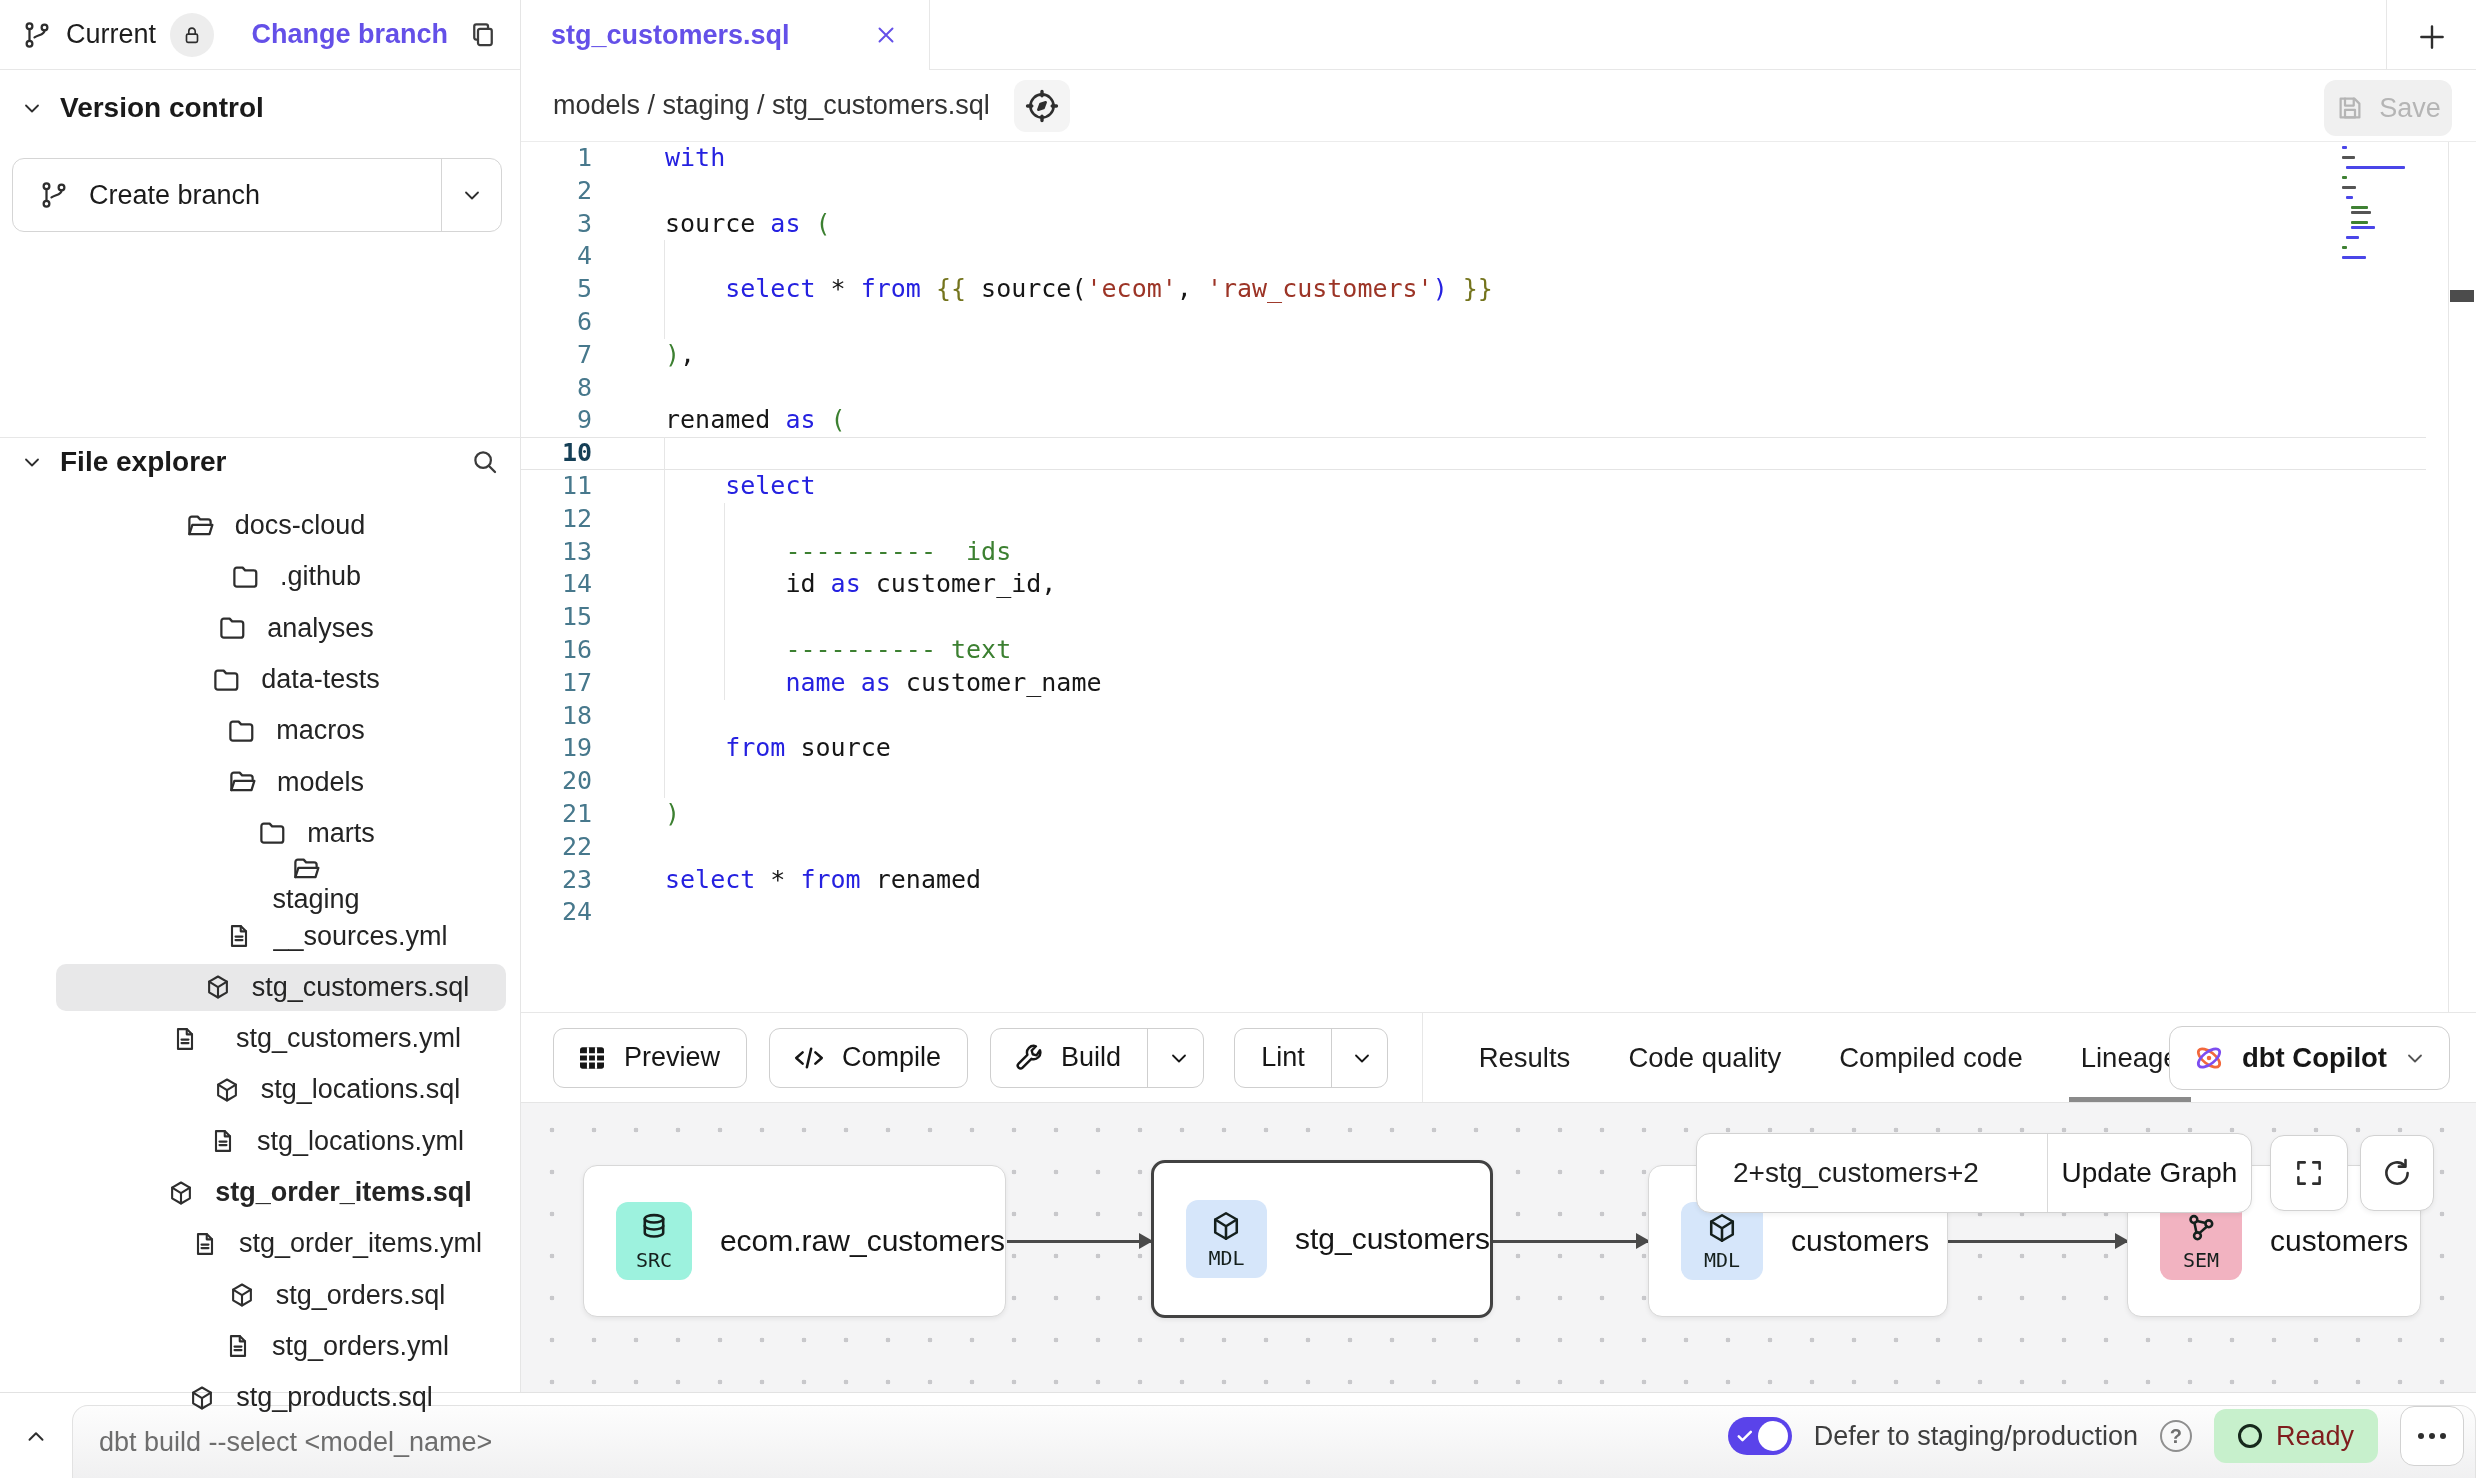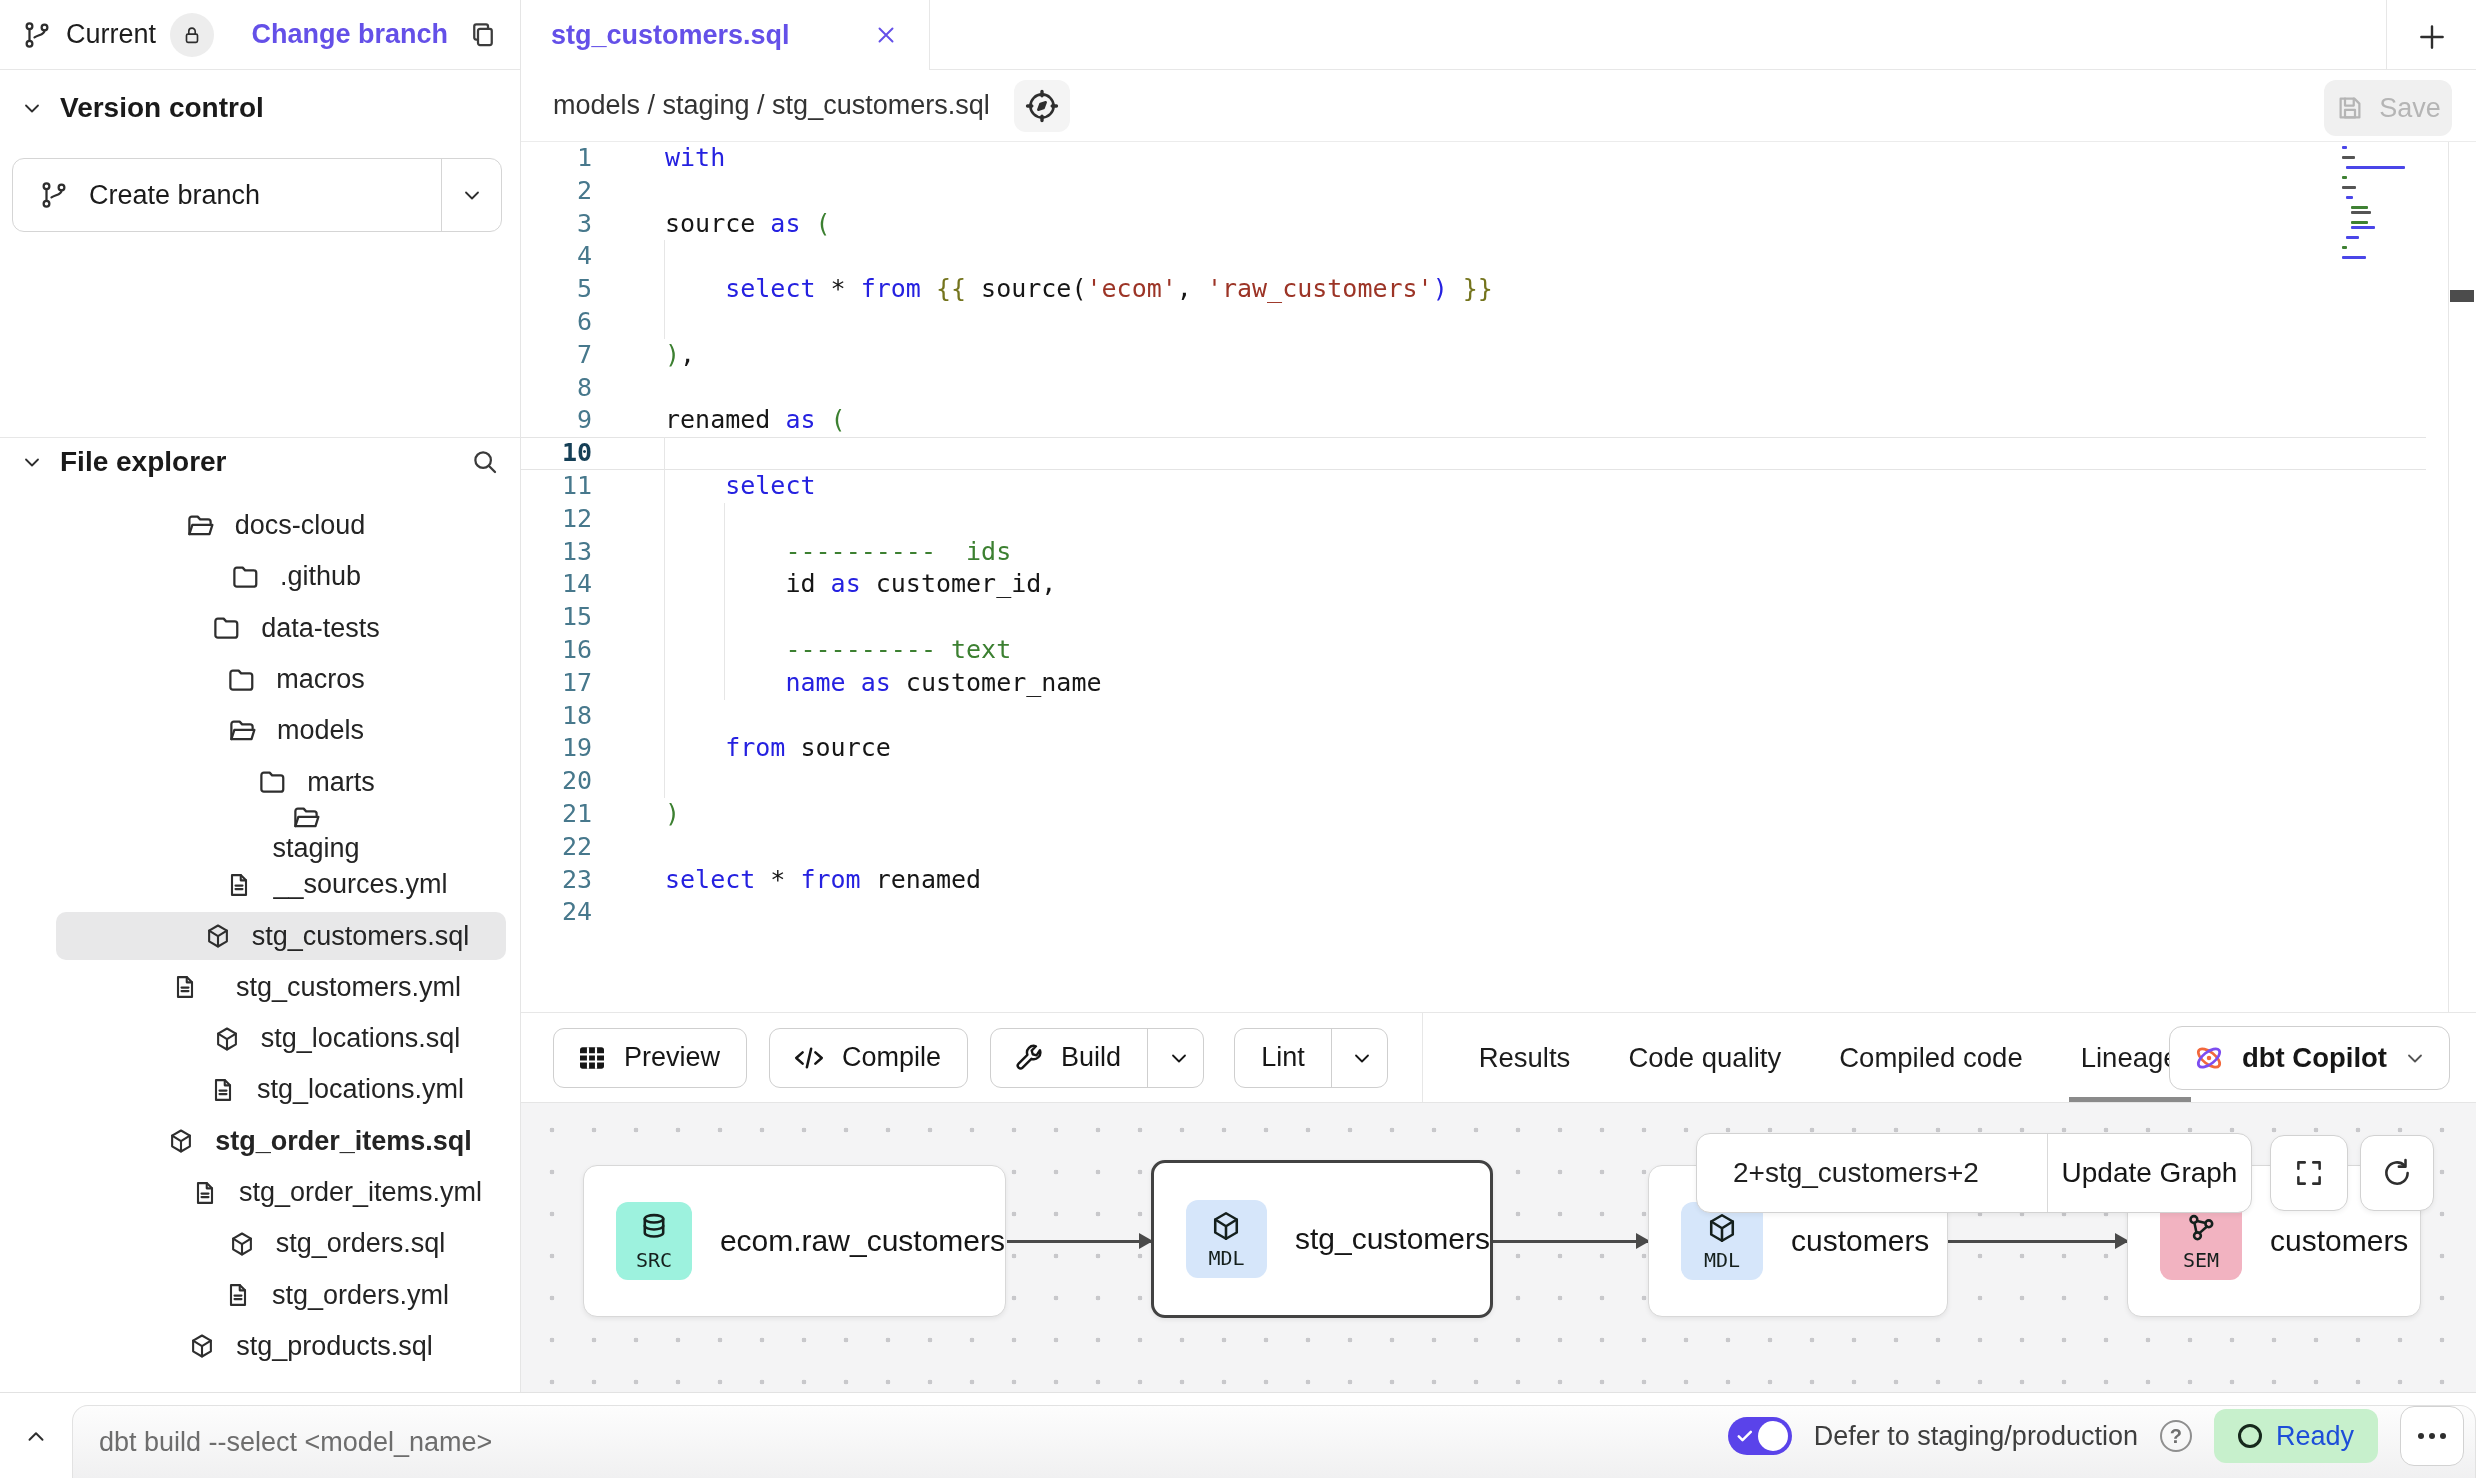--- a/index.html
+++ b/index.html
@@ -93,21 +93,21 @@
   #statusbar { position:absolute; left:0; top:1392px; width:2476px; height:86px; background:#fff; border-top:1px solid #e2e2e2; }
   #collapse-btn { position:absolute; left:14px; top:24px; width:44px; height:40px; display:flex; align-items:center; justify-content:center; color:#5a5a5a; cursor:pointer; }
   #cmdbar { position:absolute; left:72px; top:12px; right:0; height:74px; border:1px solid #e2e2e2; border-bottom:none; border-radius:16px 16px 0 0; background:linear-gradient(#fdfdfd,#f0f0f1); display:flex; align-items:center; padding-left:26px; cursor:text; }
   #cmd-placeholder { font-size:27px; color:#6d6d6d; }
   #sb-right { position:absolute; right:12px; top:0; height:86px; display:flex; align-items:center; gap:22px; }
   #defer-toggle { width:64px; height:38px; border-radius:19px; background:#5a43ea; position:relative; cursor:pointer; }
   #defer-toggle .knob { position:absolute; right:4px; top:4px; width:30px; height:30px; border-radius:50%; background:#fff; }
   #defer-toggle .icon { position:absolute; left:7px; top:9px; color:#fff; }
   #defer-label { font-size:27px; color:#3e3e3e; }
   #help-icon { width:32px; height:32px; border-radius:50%; border:2px solid #8f8f8f; color:#6f6f6f; display:flex; align-items:center; justify-content:center; font-size:20px; font-weight:700; cursor:pointer; }
-  #ready-pill { height:54px; padding:15px 24px; border-radius:12px; background:#c7f0cc; display:flex; align-items:center; gap:14px; font-size:27px; color:#1d4ed8; cursor:pointer; }
+  #ready-pill { height:54px; padding:15px 24px; border-radius:12px; background:#c7f0cc; display:flex; align-items:center; gap:14px; font-size:27px; color:#7f1d1d; cursor:pointer; }
   #ready-pill .ring { width:24px; height:24px; border-radius:50%; border:3px solid #16281c; }
   #more-btn { width:64px; height:60px; border:1px solid #d2d2d2; border-radius:14px; background:#fff; display:flex; align-items:center; justify-content:center; gap:5px; cursor:pointer; }
   #more-btn i { width:6px; height:6px; border-radius:50%; background:#2e2e2e; }
 </style>
 </head>
 <body>
 
 <div id="sidebar">
   <div id="sb-header">
     <span class="icon">
@@ -194,20 +194,28 @@
         </span>
         <span>docs-cloud</span>
       </div>
       <div class="tree-row" style="padding-left: 71px;">
         <span class="icon">
           <svg width="30" height="30" viewBox="0 0 24 24" fill="none" stroke="currentColor" stroke-width="1.8" stroke-linecap="round" stroke-linejoin="round">
             <path d="M3.5 6.5a2 2 0 0 1 2-2h4.6l2 2.2h6.9a2 2 0 0 1 2 2v9a2 2 0 0 1-2 2h-13.5a2 2 0 0 1-2-2z"></path>
           </svg>
         </span>
         <span>.github</span>
+      </div>
+      <div class="tree-row" style="padding-left: 71px;">
+        <span class="icon">
+          <svg width="30" height="30" viewBox="0 0 24 24" fill="none" stroke="currentColor" stroke-width="1.8" stroke-linecap="round" stroke-linejoin="round">
+            <path d="M3.5 6.5a2 2 0 0 1 2-2h4.6l2 2.2h6.9a2 2 0 0 1 2 2v9a2 2 0 0 1-2 2h-13.5a2 2 0 0 1-2-2z"></path>
+          </svg>
+        </span>
+        <span>analyses</span>
       </div>
       <div class="tree-row" style="padding-left: 71px;">
         <span class="icon">
           <svg width="30" height="30" viewBox="0 0 24 24" fill="none" stroke="currentColor" stroke-width="1.8" stroke-linecap="round" stroke-linejoin="round">
             <path d="M3.5 6.5a2 2 0 0 1 2-2h4.6l2 2.2h6.9a2 2 0 0 1 2 2v9a2 2 0 0 1-2 2h-13.5a2 2 0 0 1-2-2z"></path>
           </svg>
         </span>
         <span>data-tests</span>
       </div>
       <div class="tree-row" style="padding-left: 71px;">

